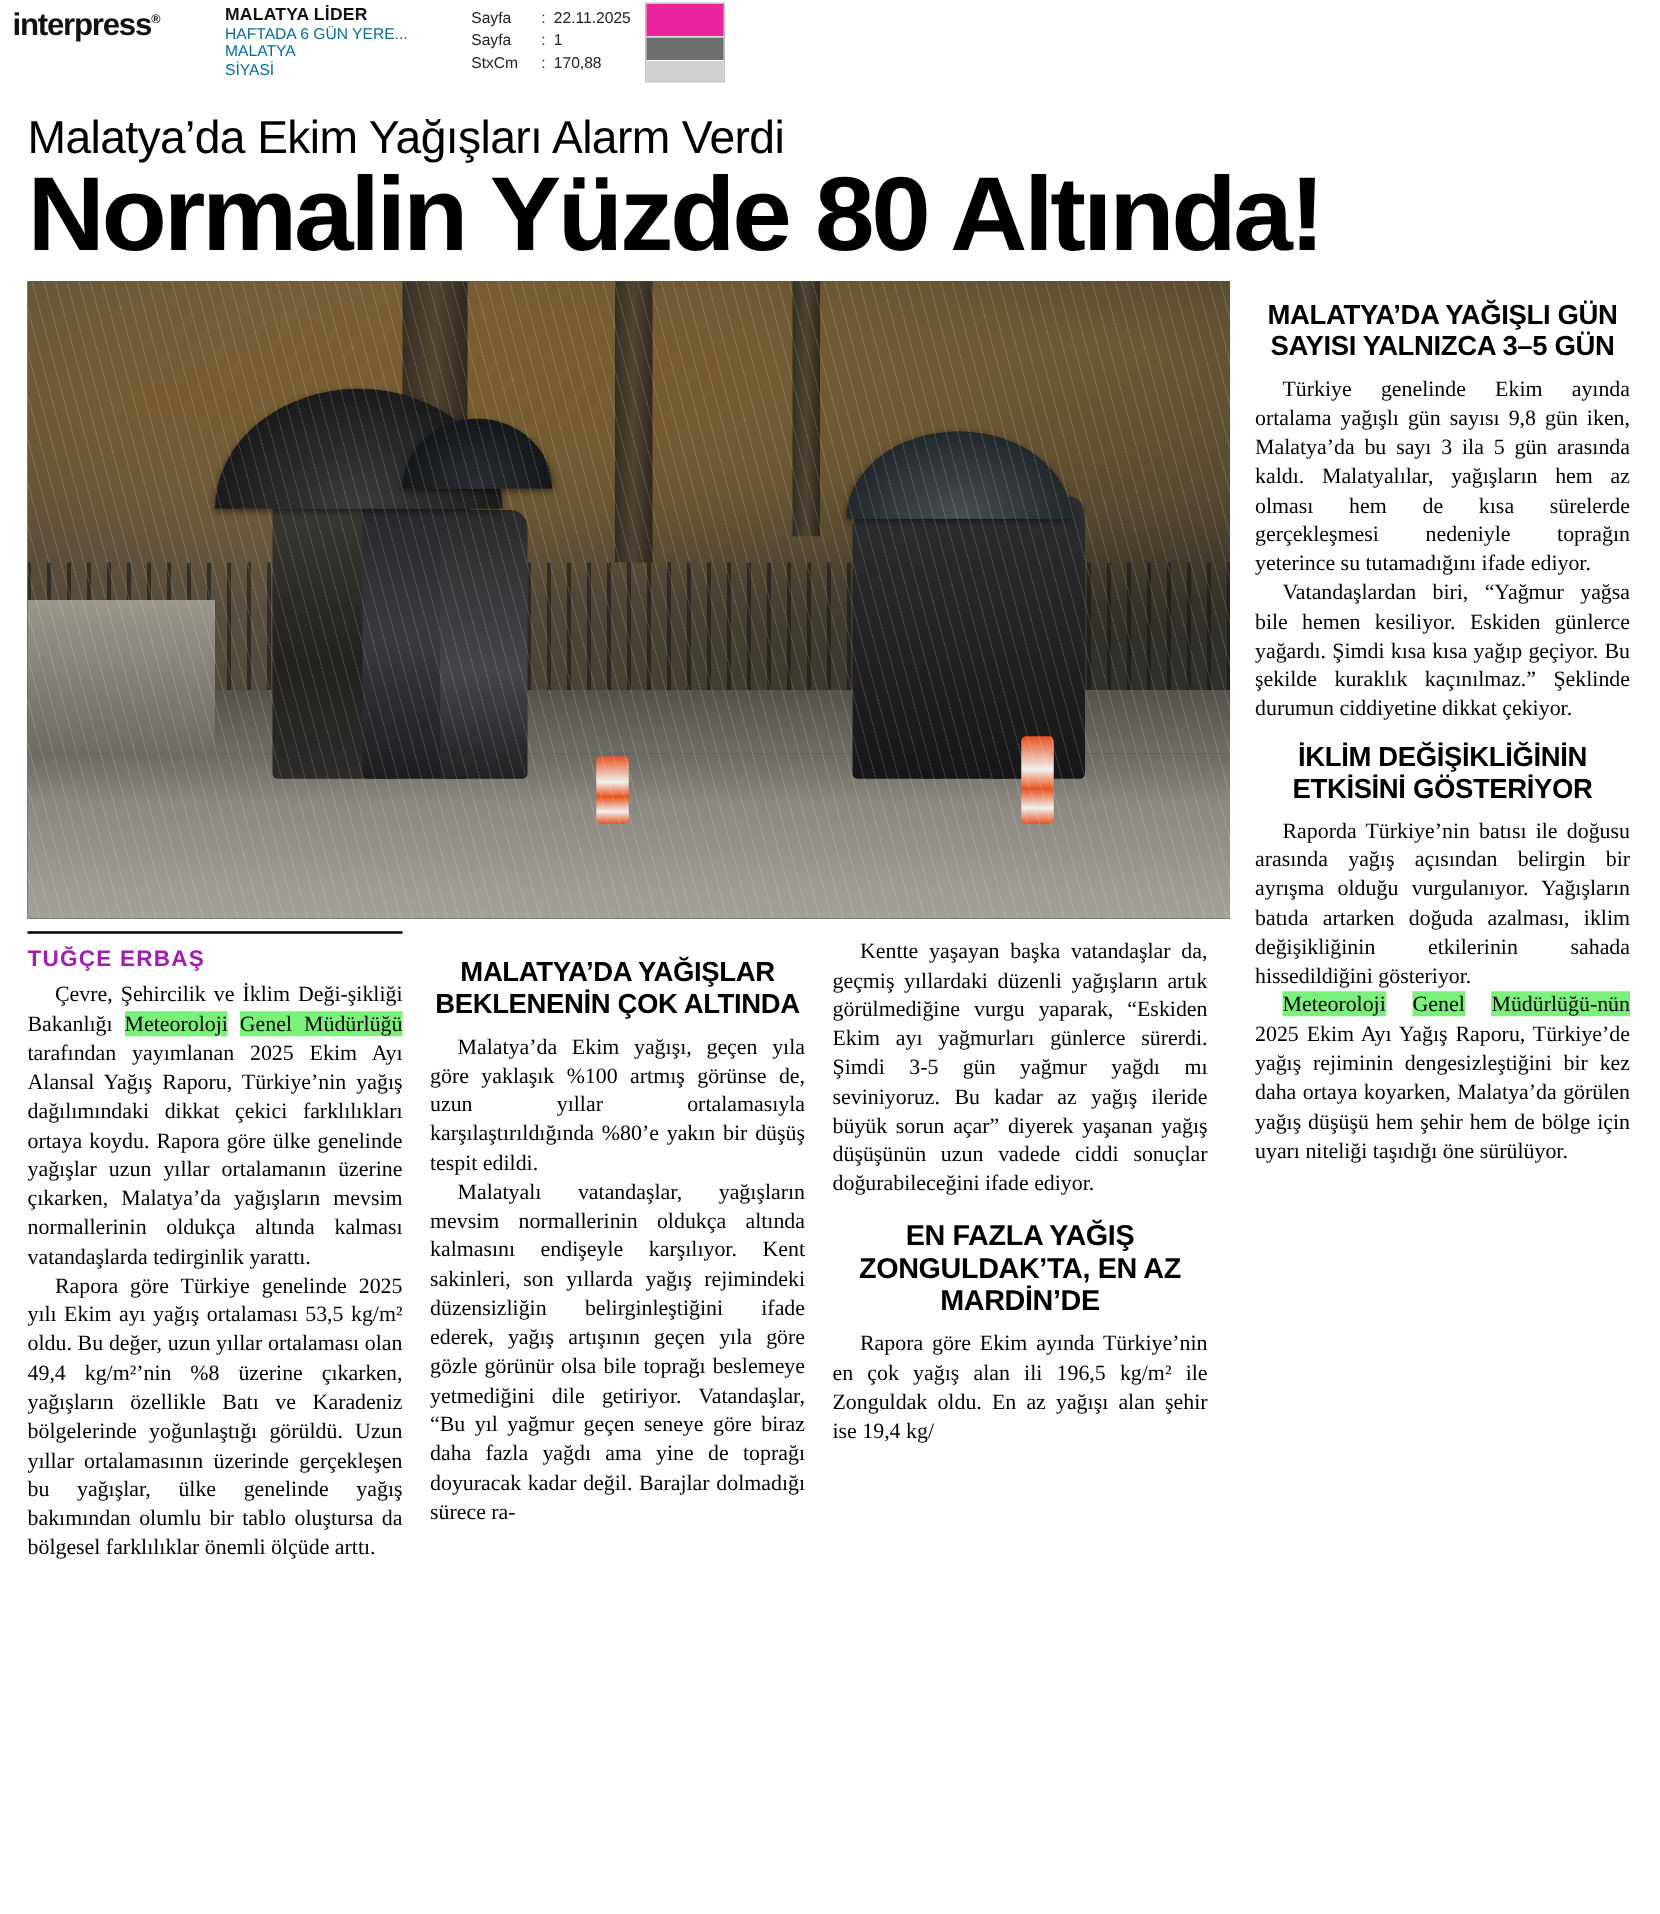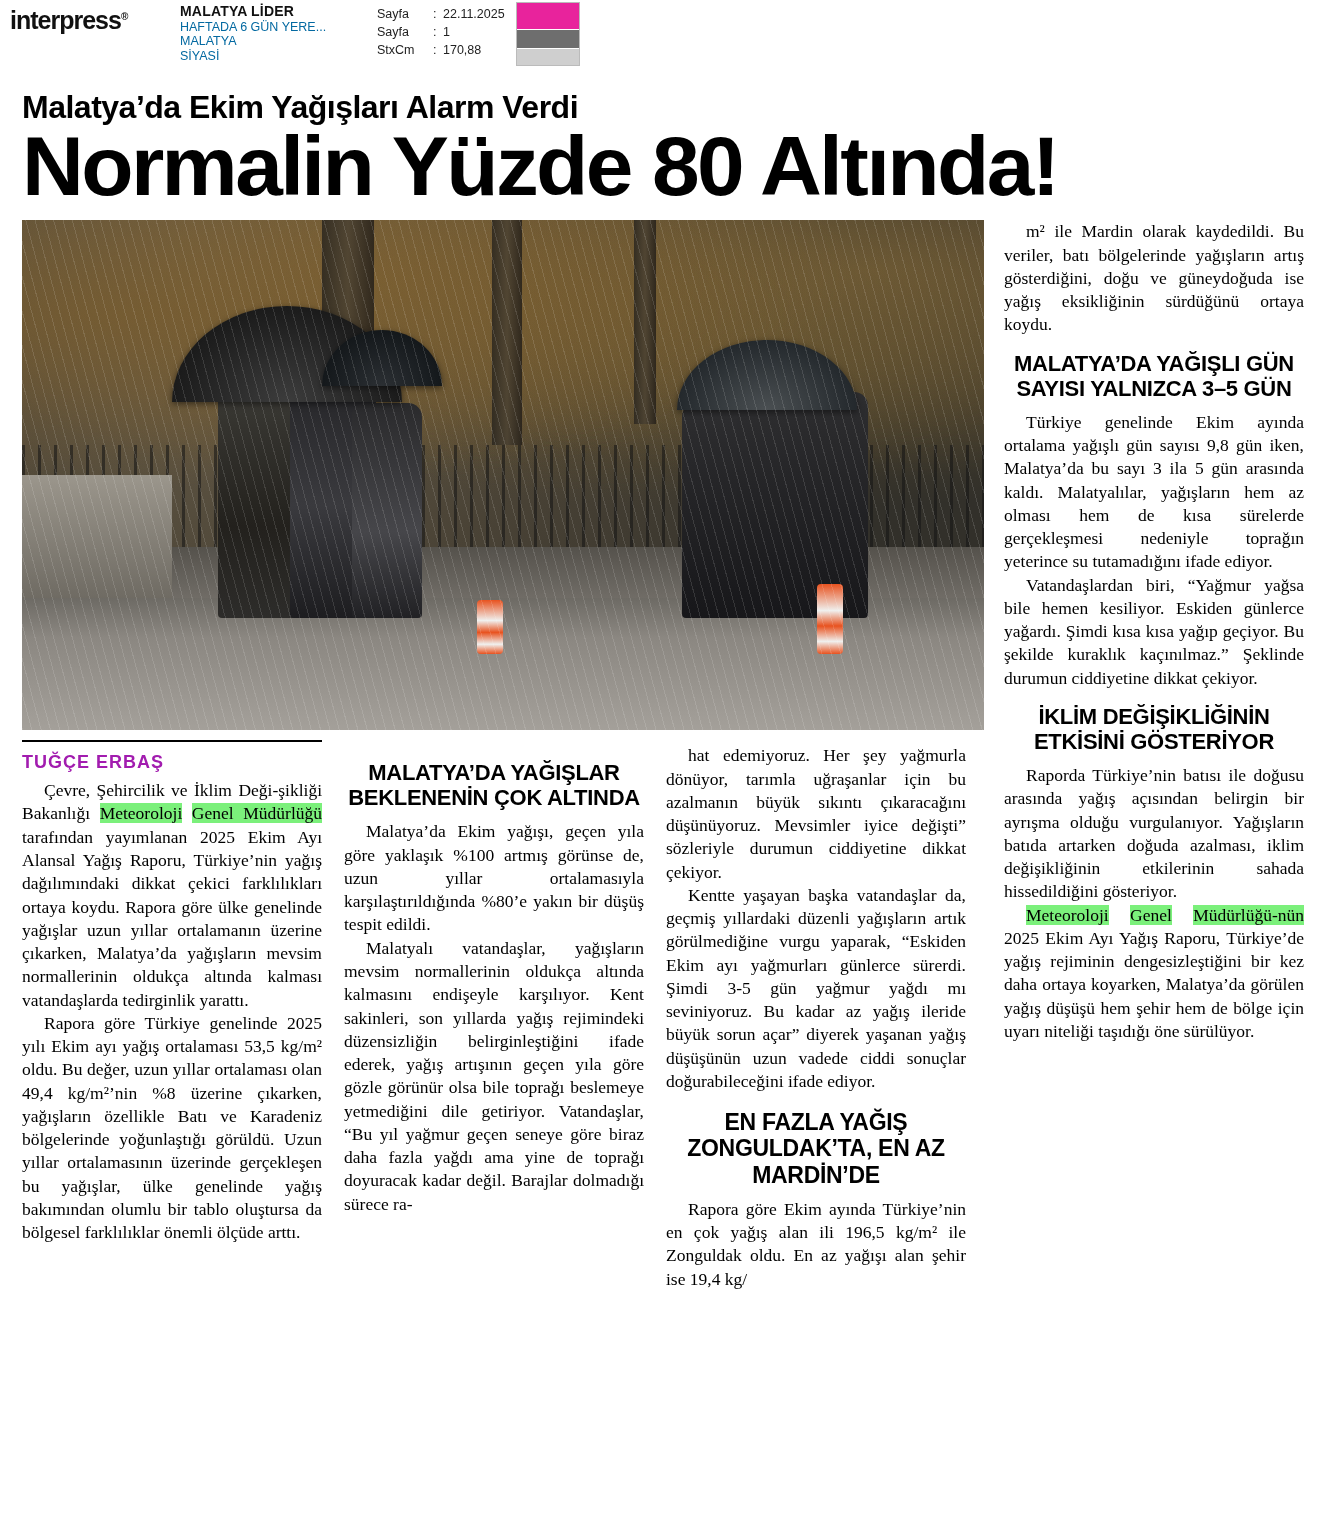--- a/index.html
+++ b/index.html
@@ -93,22 +93,22 @@
     height: 16px;
     background: #cfcfcf;
   }
 
   
   .headline-wrap {
     padding: 18px 22px 0 22px;
   }
   .kicker {
     font-family: "Liberation Sans", sans-serif;
-    font-weight: bold;
-    font-size: 32px;
+    font-weight: normal;
+    font-size: 37px;
     line-height: 1.02;
     letter-spacing: -0.5px;
     color: #000;
     margin: 0 0 2px 0;
   }
   .mainline {
     font-family: "Liberation Sans", sans-serif;
     font-weight: bold;
     font-size: 84px;
     line-height: 0.96;
@@ -373,31 +373,29 @@
         <p>Rapora göre Türkiye genelinde 2025 yılı Ekim ayı yağış ortalaması 53,5 kg/m² oldu. Bu değer, uzun yıllar ortalaması olan 49,4 kg/m²’nin %8 üzerine çıkarken, yağışların özellikle Batı ve Karadeniz bölgelerinde yoğunlaştığı görüldü. Uzun yıllar ortalamasının üzerinde gerçekleşen bu yağışlar, ülke genelinde yağış bakımından olumlu bir tablo oluştursa da bölgesel farklılıklar önemli ölçüde arttı.</p>
       </div>
 
       <div class="col">
         <div class="subhead spacer-top">MALATYA’DA YAĞIŞLAR BEKLENENİN ÇOK ALTINDA</div>
         <p>Malatya’da Ekim yağışı, geçen yıla göre yaklaşık %100 artmış görünse de, uzun yıllar ortalamasıyla karşılaştırıldığında %80’e yakın bir düşüş tespit edildi.</p>
         <p>Malatyalı vatandaşlar, yağışların mevsim normallerinin oldukça altında kalmasını endişeyle karşılıyor. Kent sakinleri, son yıllarda yağış rejimindeki düzensizliğin belirginleştiğini ifade ederek, yağış artışının geçen yıla göre gözle görünür olsa bile toprağı beslemeye yetmediğini dile getiriyor. Vatandaşlar, “Bu yıl yağmur geçen seneye göre biraz daha fazla yağdı ama yine de toprağı doyuracak kadar değil. Barajlar dolmadığı sürece ra-</p>
       </div>
 
       <div class="col">
-        <p>hat edemiyoruz. Her şey yağmurla dönüyor, tarımla uğraşanlar için bu azalmanın büyük sıkıntı çıkaracağını düşünüyoruz. Mevsimler iyice değişti” sözleriyle durumun ciddiyetine dikkat çekiyor.</p>
         <p>Kentte yaşayan başka vatandaşlar da, geçmiş yıllardaki düzenli yağışların artık görülmediğine vurgu yaparak, “Eskiden Ekim ayı yağmurları günlerce sürerdi. Şimdi 3-5 gün yağmur yağdı mı seviniyoruz. Bu kadar az yağış ileride büyük sorun açar” diyerek yaşanan yağış düşüşünün uzun vadede ciddi sonuçlar doğurabileceğini ifade ediyor.</p>
         <div class="subhead small" style="margin-top:16px">EN FAZLA YAĞIŞ ZONGULDAK’TA, EN AZ MARDİN’DE</div>
         <p>Rapora göre Ekim ayında Türkiye’nin en çok yağış alan ili 196,5 kg/m² ile Zonguldak oldu. En az yağışı alan şehir ise 19,4 kg/</p>
       </div>
 
     </div>
   </div>
 
   <div class="right-col">
-    <p>m² ile Mardin olarak kaydedildi. Bu veriler, batı bölgelerinde yağışların artış gösterdiğini, doğu ve güneydoğuda ise yağış eksikliğinin sürdüğünü ortaya koydu.</p>
     <div class="subhead">MALATYA’DA YAĞIŞLI GÜN SAYISI YALNIZCA 3–5 GÜN</div>
     <p>Türkiye genelinde Ekim ayında ortalama yağışlı gün sayısı 9,8 gün iken, Malatya’da bu sayı 3 ila 5 gün arasında kaldı. Malatyalılar, yağışların hem az olması hem de kısa sürelerde gerçekleşmesi nedeniyle toprağın yeterince su tutamadığını ifade ediyor.</p>
     <p>Vatandaşlardan biri, “Yağmur yağsa bile hemen kesiliyor. Eskiden günlerce yağardı. Şimdi kısa kısa yağıp geçiyor. Bu şekilde kuraklık kaçınılmaz.” Şeklinde durumun ciddiyetine dikkat çekiyor.</p>
     <div class="subhead">İKLİM DEĞİŞİKLİĞİNİN ETKİSİNİ GÖSTERİYOR</div>
     <p>Raporda Türkiye’nin batısı ile doğusu arasında yağış açısından belirgin bir ayrışma olduğu vurgulanıyor. Yağışların batıda artarken doğuda azalması, iklim değişikliğinin etkilerinin sahada hissedildiğini gösteriyor.</p>
     <p><span class="hl">Meteoroloji</span><span> </span><span class="hl">Genel</span><span> </span><span class="hl">Müdürlüğü-nün</span><span> 2025 Ekim Ayı Yağış Raporu, Türkiye’de yağış rejiminin dengesizleştiğini bir kez daha ortaya koyarken, Malatya’da görülen yağış düşüşü hem şehir hem de bölge için uyarı niteliği taşıdığı öne sürülüyor.</span></p>
   </div>
 
 </div>
 

